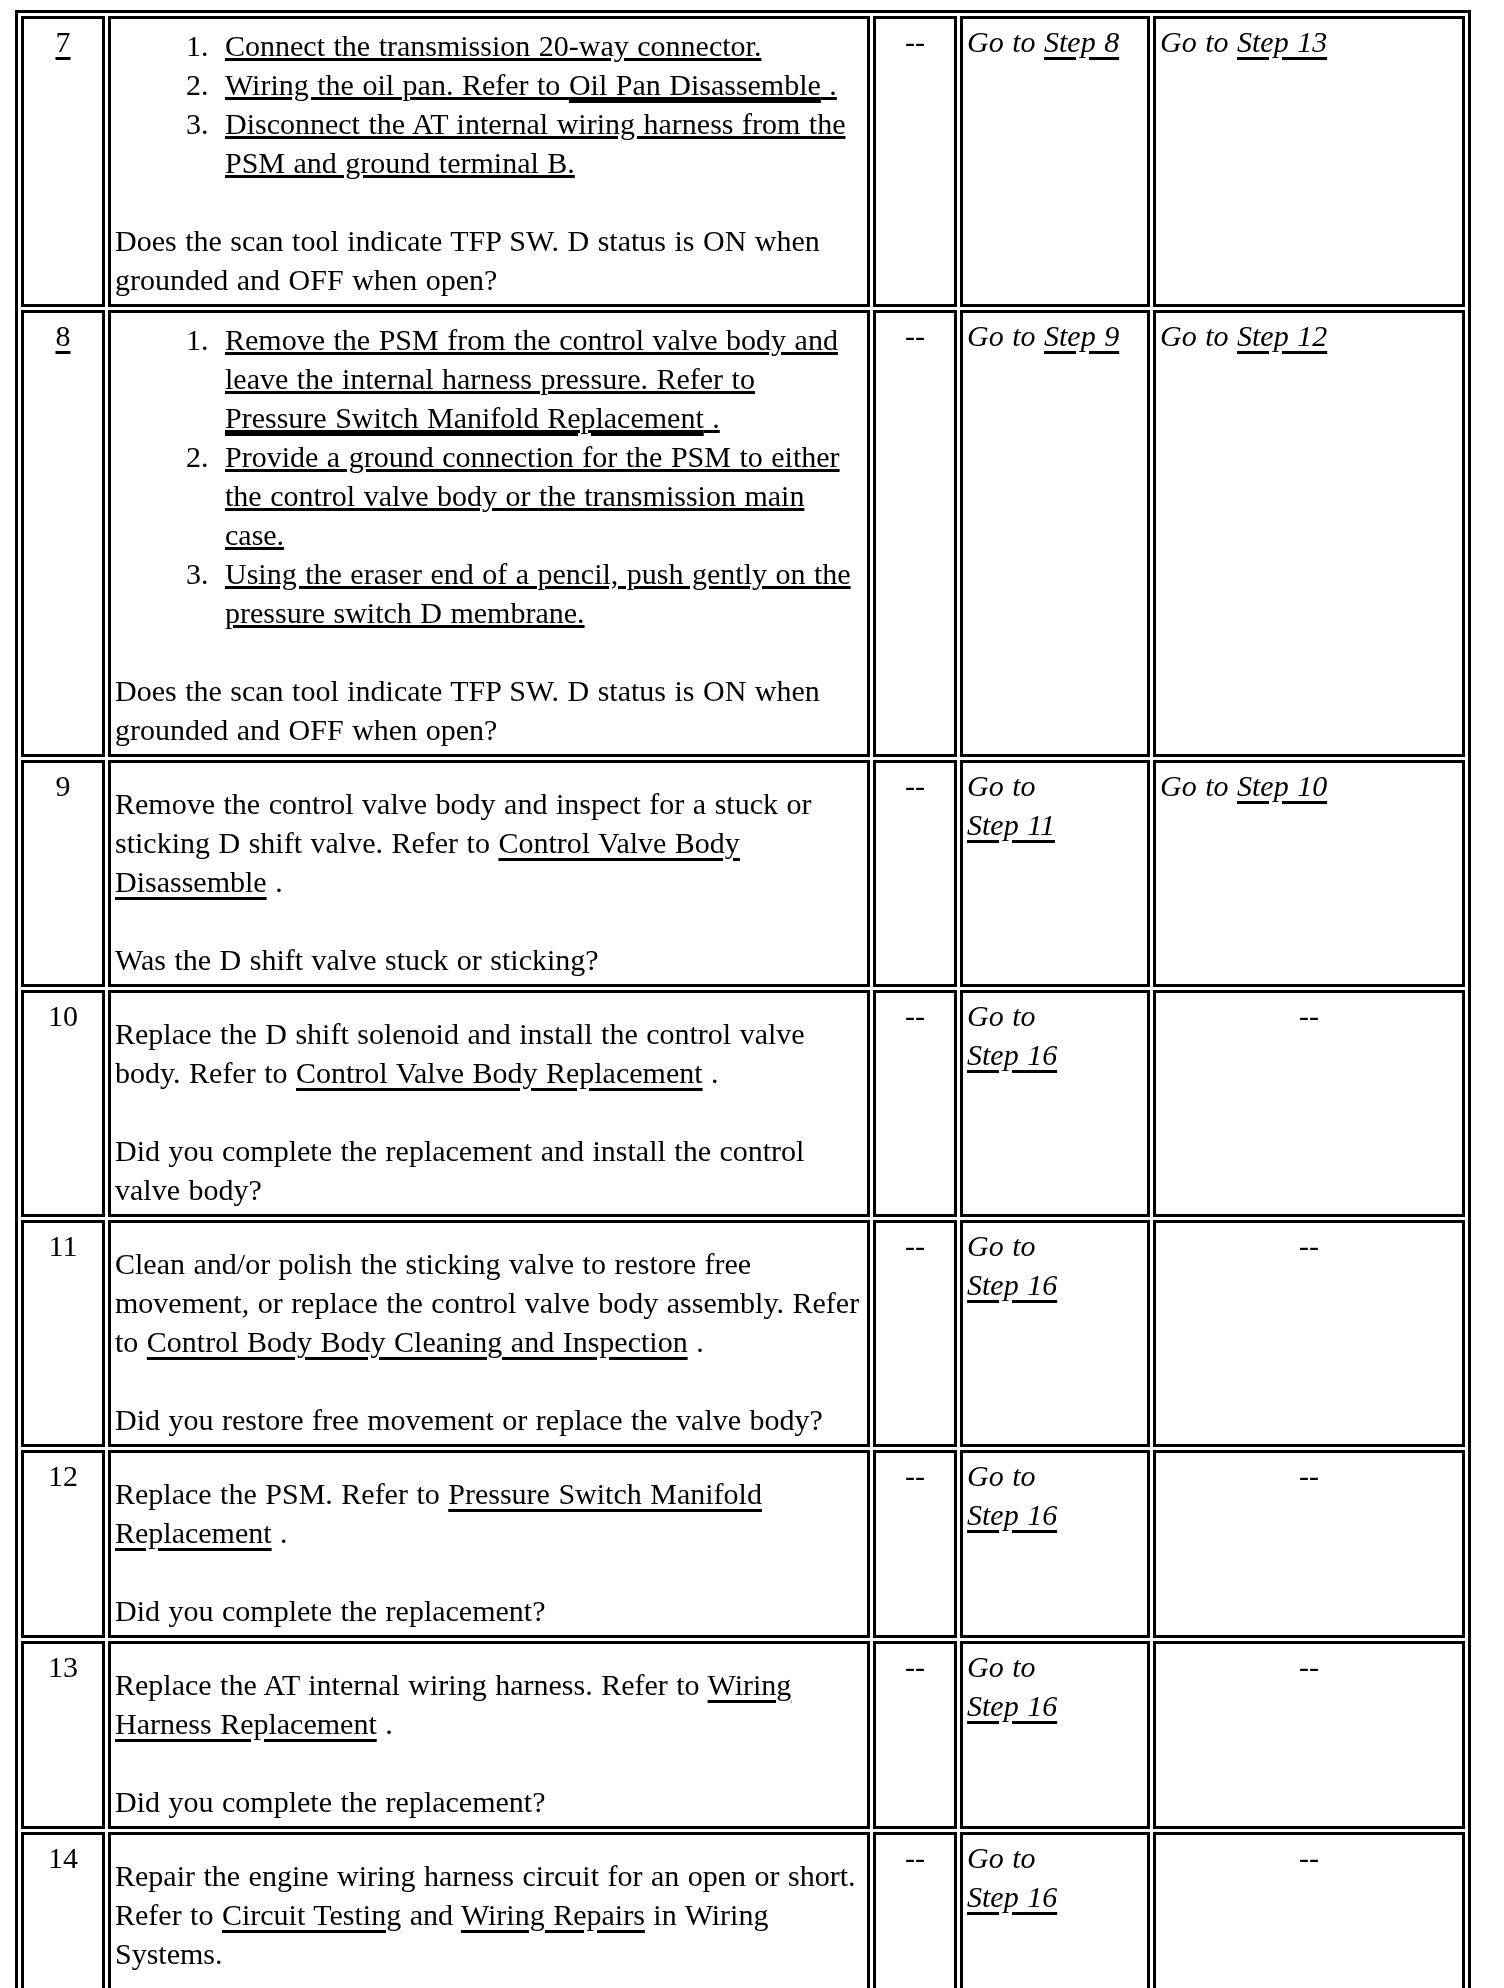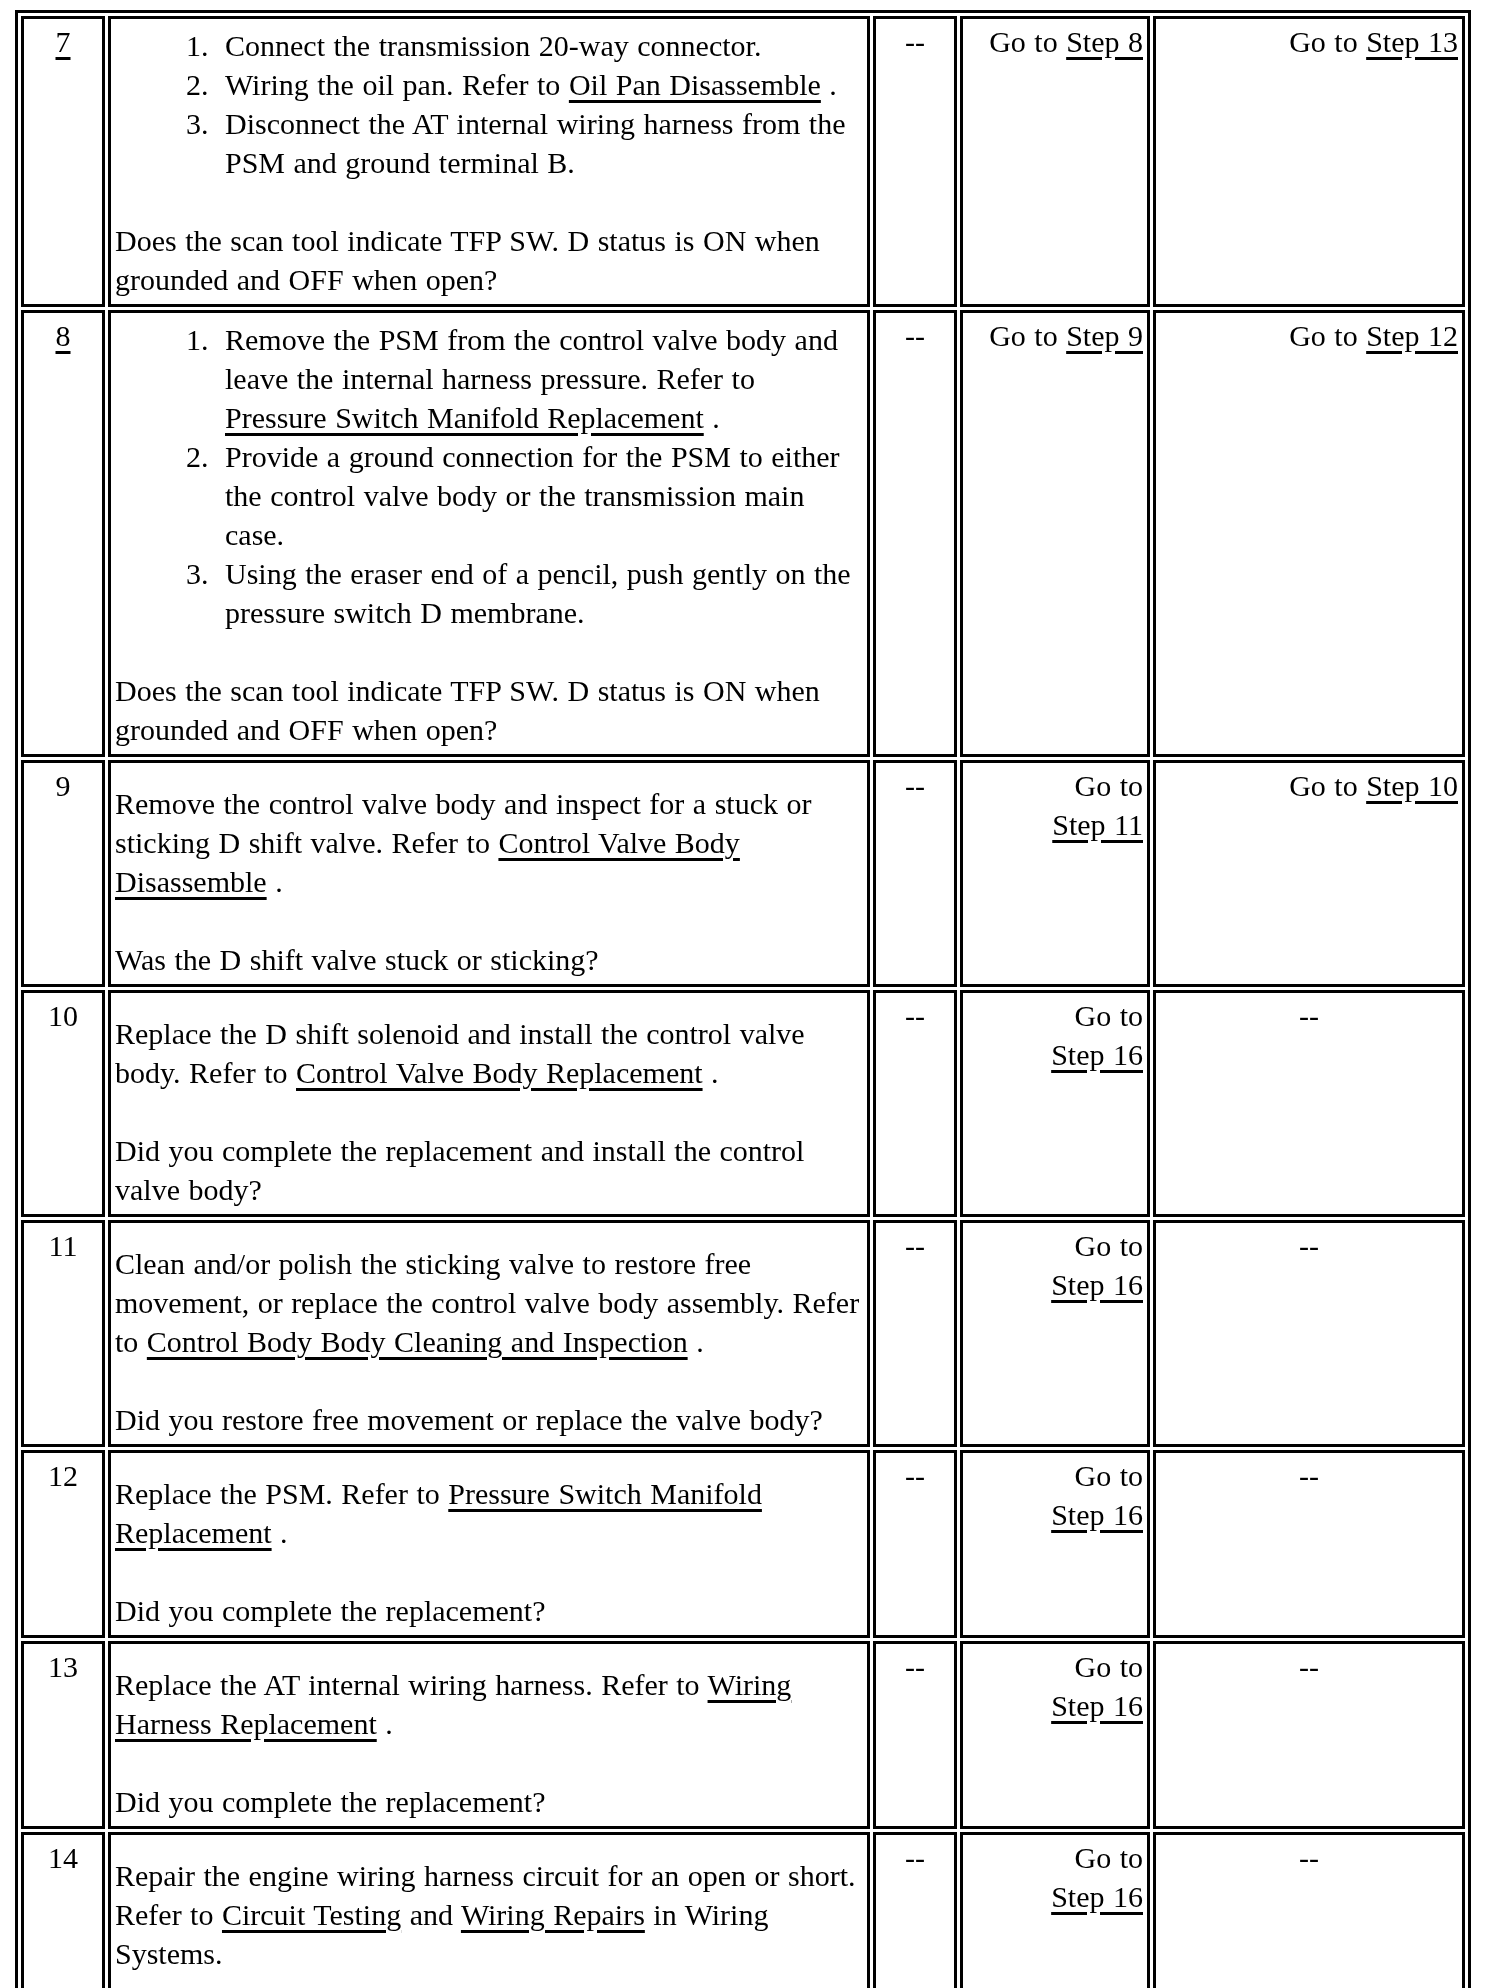--- a/index.html
+++ b/index.html
@@ -27,23 +27,23 @@
     font-size: 30px;
     line-height: 39px;
     padding: 3px 4px 5px 4px;
     vertical-align: top;
     background: #ffffff;
     word-spacing: 1px;
   }
   td.cell-step   { text-align: center; vertical-align: middle; }
   td.cell-value  { text-align: center; vertical-align: middle; }
   td.cell-mid    { text-align: center; vertical-align: middle; }
-  td.cell-bot    { text-align: right; vertical-align: bottom; padding-bottom: 6px; }
+  td.cell-bot    { text-align: left; vertical-align: bottom; padding-bottom: 6px; font-style: italic; }
   ol.action-list { margin: 4px 0 0 0; padding-left: 102px; }
-  ol.action-list li { padding-left: 8px; }
+  ol.action-list li { padding-left: 8px; text-decoration: underline; }
   .intro { margin-top: 18px; }
   .spacer { height: 39px; }
   .question { }
   .link, .step-link {
     text-decoration: underline;
     text-decoration-thickness: 2.5px;
     text-underline-offset: 5px;
     color: #000000;
     cursor: pointer;
   }

